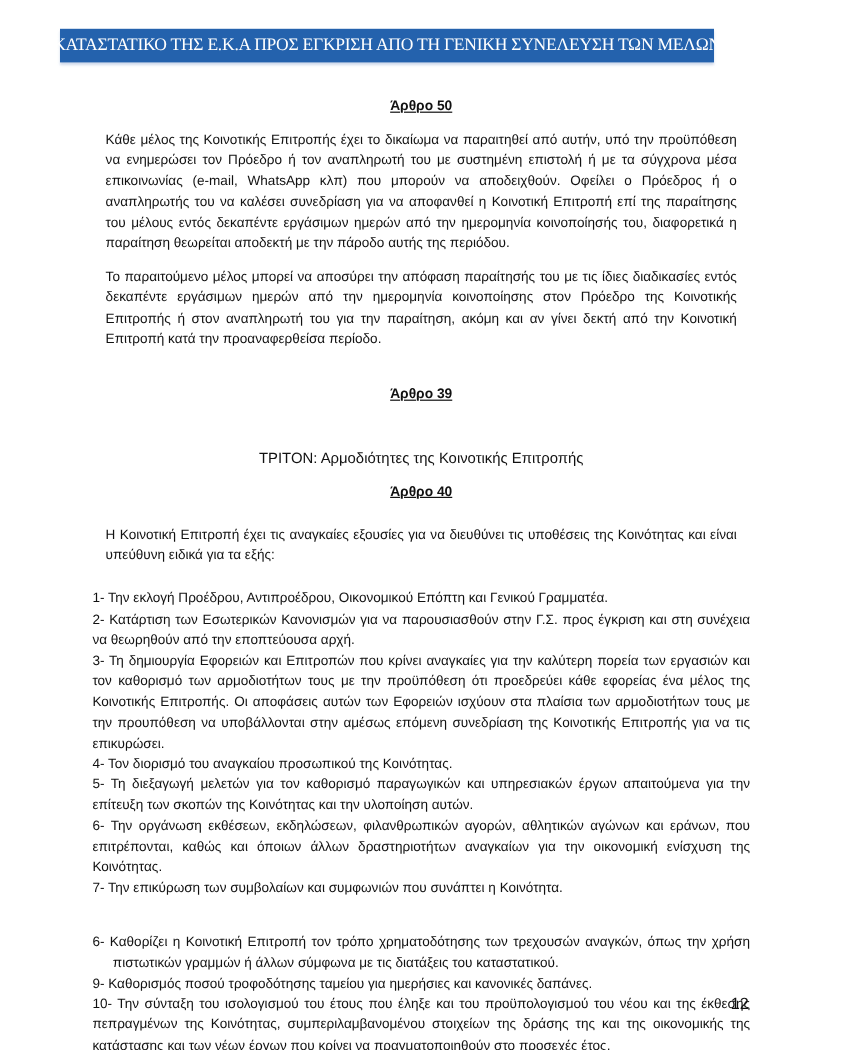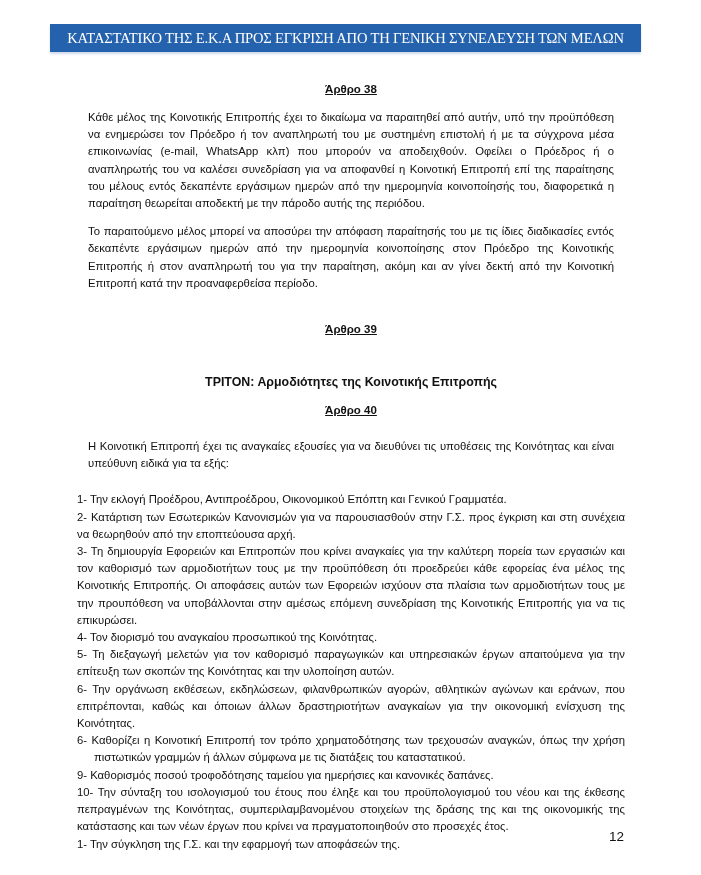--- a/index.html
+++ b/index.html
@@ -12,21 +12,21 @@
       height: 875px;
       position: relative;
       overflow: hidden;
       font-family: "Liberation Sans", "DejaVu Sans", sans-serif;
       color: #111111;
     }
     .header-bar {
       position: absolute;
       left: 50px;
       top: 24px;
-      width: 591px;
+      width: 545px;
       height: 28px;
       background: #2462ad;
       box-shadow: 0 2px 2px rgba(120,150,200,0.35);
       display: flex;
       align-items: center;
       justify-content: center;
     }
     .header-title {
       color: #ffffff;
       font-family: "Liberation Serif", "DejaVu Serif", serif;
@@ -52,52 +52,53 @@
     }
     .para {
       text-align: justify;
       margin: 11px;
     }
     .gap-large { height: 18px; }
     .gap-mid { height: 10px; }
     .gap-small { height: 8px; }
     .section-title {
       text-align: center;
-      font-weight: bold;
+      font-weight: normal;
       font-size: 12.4px;
       margin: 0;
       height: 18px;
     }
     .item {
       text-align: justify;
       margin: 0;
     }
     .item.hang {
       padding-left: 17px;
       text-indent: -17px;
+      margin-top: 28px;
     }
     .page-number {
       position: absolute;
       left: 609px;
       top: 829px;
       font-family: Liberation Sans, sans-serif;
       font-size: 13.5px;
       color: #111;
     }
   </style>
 </head>
 <body>
 
 <div class="header-bar">
   <span class="header-title">ΚΑΤΑΣΤΑΤΙΚΟ ΤΗΣ Ε.Κ.Α ΠΡΟΣ ΕΓΚΡΙΣΗ ΑΠΟ ΤΗ ΓΕΝΙΚΗ ΣΥΝΕΛΕΥΣΗ ΤΩΝ ΜΕΛΩΝ</span>
 </div>
 
 <div class="content">
 
-  <p class="article-title">Άρθρο 38</p>
+  <p class="article-title">Άρθρο 50</p>
   <p class="para">Κάθε μέλος της Κοινοτικής Επιτροπής έχει το δικαίωμα να παραιτηθεί από αυτήν, υπό την προϋπόθεση να ενημερώσει τον Πρόεδρο ή  τον αναπληρωτή του με συστημένη επιστολή ή με τα σύγχρονα μέσα επικοινωνίας (e-mail, WhatsApp κλπ) που μπορούν να αποδειχθούν. Οφείλει ο Πρόεδρος ή ο αναπληρωτής του να καλέσει συνεδρίαση για να αποφανθεί η Κοινοτική Επιτροπή επί της παραίτησης του μέλους εντός δεκαπέντε εργάσιμων ημερών από την ημερομηνία κοινοποίησής του, διαφορετικά η παραίτηση θεωρείται αποδεκτή με την πάροδο αυτής της περιόδου.</p>
   <p class="para">Το παραιτούμενο μέλος μπορεί να αποσύρει την απόφαση παραίτησής του με τις ίδιες διαδικασίες εντός δεκαπέντε εργάσιμων ημερών από την ημερομηνία κοινοποίησης στον Πρόεδρο της Κοινοτικής Επιτροπής ή στον αναπληρωτή του για την παραίτηση, ακόμη και αν γίνει δεκτή από την Κοινοτική Επιτροπή κατά την προαναφερθείσα περίοδο.</p>
 
   <div class="gap-large"></div>
 
   <p class="article-title">Άρθρο 39</p>
 
   <div class="gap-large"></div>
   <div class="gap-large"></div>
 
@@ -109,19 +110,20 @@
   <div class="gap-small"></div>
   <p class="para">Η Κοινοτική Επιτροπή έχει τις αναγκαίες εξουσίες για να διευθύνει τις υποθέσεις της Κοινότητας και είναι υπεύθυνη ειδικά για τα εξής:</p>
   <div class="gap-small"></div>
 
   <p class="item">1- Την εκλογή Προέδρου, Αντιπροέδρου, Οικονομικού Επόπτη και Γενικού Γραμματέα.</p>
   <p class="item">2- Κατάρτιση των Εσωτερικών Κανονισμών για να παρουσιασθούν στην Γ.Σ. προς έγκριση και στη συνέχεια να θεωρηθούν από την εποπτεύουσα αρχή.</p>
   <p class="item">3- Τη δημιουργία Εφορειών και Επιτροπών που κρίνει αναγκαίες για την καλύτερη πορεία των εργασιών και τον καθορισμό των αρμοδιοτήτων τους με την προϋπόθεση ότι προεδρεύει κάθε εφορείας ένα μέλος της Κοινοτικής Επιτροπής. Οι αποφάσεις αυτών των Εφορειών ισχύουν στα πλαίσια των αρμοδιοτήτων τους με την προυπόθεση να υποβάλλονται στην αμέσως επόμενη συνεδρίαση της Κοινοτικής Επιτροπής για να τις επικυρώσει.</p>
   <p class="item">4-  Τον διορισμό του αναγκαίου προσωπικού της Κοινότητας.</p>
   <p class="item">5- Τη διεξαγωγή μελετών για τον καθορισμό παραγωγικών και υπηρεσιακών έργων απαιτούμενα για την επίτευξη των σκοπών της Κοινότητας και την υλοποίηση αυτών.</p>
   <p class="item">6- Την οργάνωση εκθέσεων, εκδηλώσεων, φιλανθρωπικών αγορών, αθλητικών αγώνων και εράνων, που επιτρέπονται, καθώς και όποιων άλλων δραστηριοτήτων αναγκαίων για την οικονομική ενίσχυση της Κοινότητας.</p>
+  <p class="item">7- Την επικύρωση των συμβολαίων και συμφωνιών που συνάπτει η Κοινότητα.</p>
   <p class="item hang">6-  Καθορίζει η Κοινοτική Επιτροπή τον τρόπο χρηματοδότησης των τρεχουσών αναγκών, όπως την χρήση πιστωτικών γραμμών ή άλλων σύμφωνα με τις διατάξεις του καταστατικού.</p>
   <p class="item">9- Καθορισμός ποσού τροφοδότησης ταμείου για ημερήσιες και κανονικές δαπάνες.</p>
   <p class="item">10- Την σύνταξη του ισολογισμού του έτους που έληξε και του προϋπολογισμού του νέου και της έκθεσης πεπραγμένων της Κοινότητας, συμπεριλαμβανομένου στοιχείων της δράσης της και της οικονομικής της κατάστασης και των νέων έργων που κρίνει να πραγματοποιηθούν στο προσεχές έτος.</p>
   <p class="item">1- Την σύγκληση της Γ.Σ. και την εφαρμογή των αποφάσεών της.</p>
 </div>
 
 <div class="page-number">12</div>
 
 </body></html>

